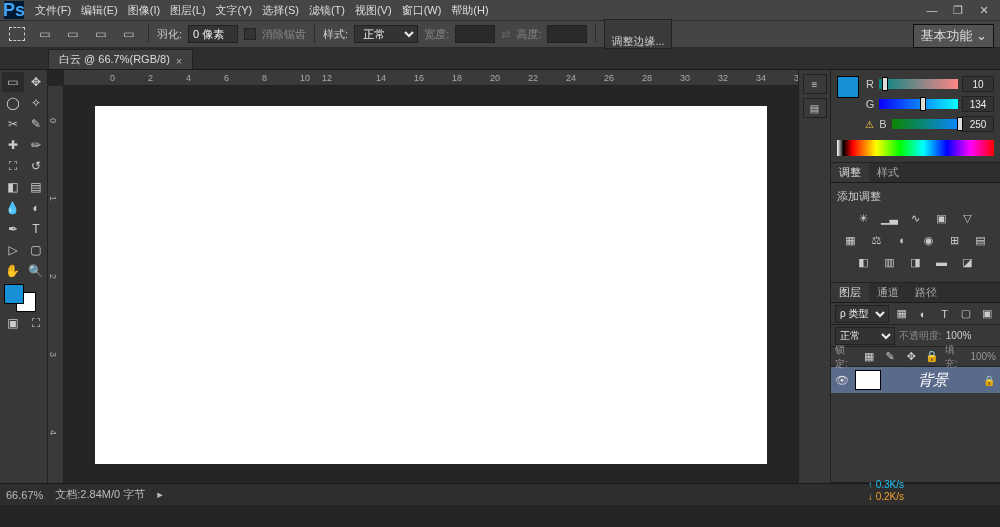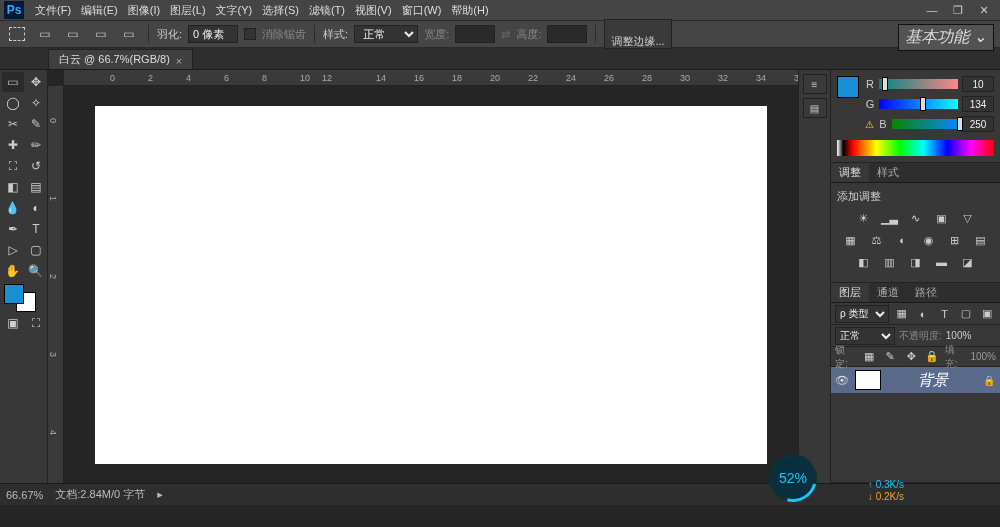--- a/index.html
+++ b/index.html
@@ -1,17 +1,17 @@
 <!DOCTYPE html>
 <html><head>
 <meta charset="utf-8">
 <style>
 * { margin: 0; padding: 0; box-sizing: border-box; font-family: "Microsoft YaHei", Arial, sans-serif; }
 body { background: #252525; color: #ccc; font-size: 11px; overflow: hidden; width: 1000px; height: 527px; }
-.logo { width: 20px; height: 18px; background: #001b33; color: #42a5f5; display: flex; align-items: center; justify-content: center; font-weight: bold; font-size: 12px; margin-right: 6px; }
+.logo { width: 20px; height: 18px; background: #001b33; color: #42a5f5; display: flex; align-items: center; justify-content: center; font-weight: bold; font-size: 18px; margin-right: 6px; }
 .menubar { height: 20px; background: #454545; display: flex; align-items: center; padding: 0 4px; }
 .menu-item { padding: 2px 5px; color: #ddd; cursor: pointer; font-size: 11px; }
 .winbtns { margin-left: auto; display: flex; gap: 2px; }
 .winbtn { width: 24px; height: 16px; display: flex; align-items: center; justify-content: center; color: #ccc; cursor: pointer; }
 .optbar { height: 28px; background: #454545; border-top: 1px solid #2b2b2b; border-bottom: 1px solid #2b2b2b; display: flex; align-items: center; padding: 0 6px; gap: 6px; }
 .opt-label { color: #ccc; font-size: 11px; }
 .opt-input { background: #333; border: 1px solid #222; color: #eee; height: 18px; padding: 0 4px; font-size: 11px; width: 50px; }
 .opt-select { background: #333; border: 1px solid #222; color: #eee; height: 18px; padding: 0 4px; font-size: 11px; width: 64px; }
 .opt-btn { background: #3a3a3a; border: 1px solid #222; color: #ccc; height: 18px; padding: 14px 6px; font-size: 11px; cursor: pointer; }
 .checkbox { width: 12px; height: 12px; background: #333; border: 1px solid #222; display: inline-block; vertical-align: middle; }
@@ -61,21 +61,21 @@
 .layer-thumb { width: 26px; height: 20px; background: #fff; border: 1px solid #000; }
 .layer-name { font-size: 15px; color: #fff; font-style: italic; margin-left: 31px;}
 .layer-lock { margin-left: auto; color: #ccc; font-size: 10px; }
 .statusbar { height: 22px; background: #2e2e2e; border-top: 1px solid #1a1a1a; display: flex; align-items: center; padding: 0 6px; gap: 12px; font-size: 11px; color: #bbb; position: relative;}
 .net-widget { position: absolute; right: 180px; bottom: 0; width: 54px; height: 54px; border-radius: 50%; background: radial-gradient(circle, #0a3040 60%, transparent 62%); display:flex; align-items:center; justify-content:center; }
 .net-ring { position:absolute; inset:3px; border-radius:50%; border:3px solid #103038; border-top-color:#18c5f4; transform: rotate(150deg);}
 .net-pct { color:#18c5f4; font-size: 14px; }
 .net-stats { position: absolute; right: 96px; bottom: 2px; font-size: 10px; line-height: 12px; }
 .net-up { color: #18c5f4; }
 .net-down { color: #f0a030; }
-.right-label { position:absolute; right:6px; top:24px; background:#535353; border:1px solid #111; padding:2px 6px; font-size:16px; color:#ddd;font-style:italic;}
+.right-label { position:absolute; right:6px; top:24px; background:#535353; border:1px solid #111; padding:2px 6px; font-size:13px; color:#ddd;}
 .fg-swatch-panel { width: 22px; height: 22px; background: #1890d6; border: 1px solid #000; }
 .warn { color: #f0c040; font-size: 10px;}
 .icon-select { width: 16px; height: 14px; border: 1px dashed #ccc; }
 .sep { width:1px; height:18px; background:#2b2b2b; margin: 0 2px;}
 </style>
 </head>
 <body>
 
 <div class="menubar">
   <div class="logo">Ps</div>
@@ -300,21 +300,17 @@
         <div class="layer-name">背景</div>
         <div class="layer-lock">🔒</div>
       </div>
     </div>
   </div>
 </div>
 
 <div class="statusbar">
   <span>66.67%</span>
   <span>文档:2.84M/0 字节</span> ▸
-  <div class="net-widget">
-    <div class="net-ring"></div>
-    <span class="net-pct">52%</span>
-  </div>
   <div class="net-stats">
     <div class="net-up">↑ 0.3K/s</div>
     <div class="net-down">↓ 0.2K/s</div>
   </div>
 </div>
 
 </body></html>

